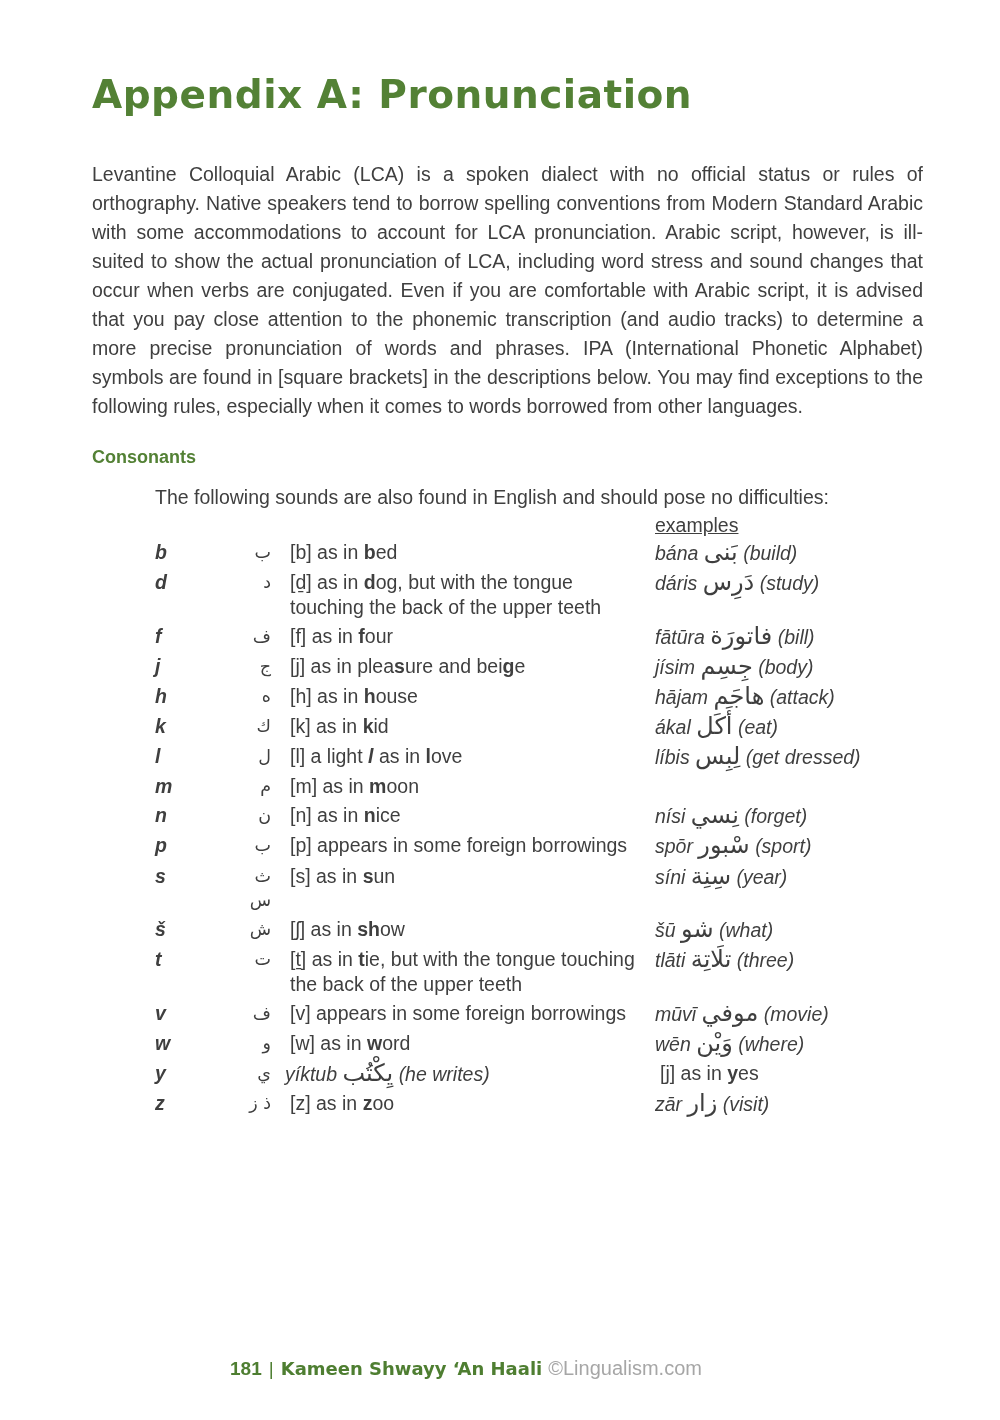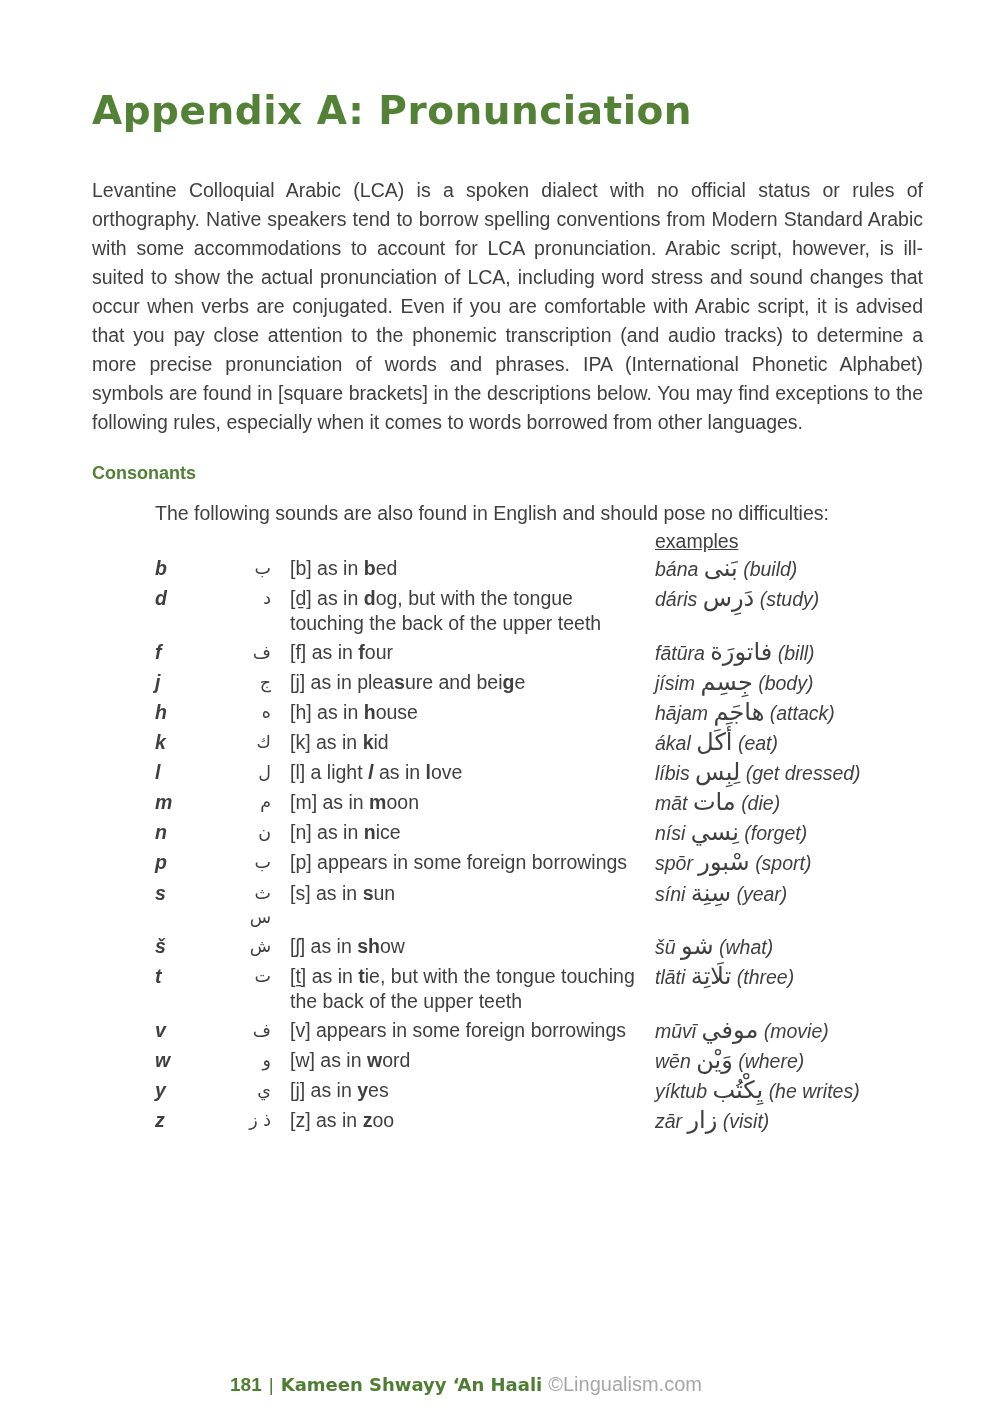--- a/index.html
+++ b/index.html
@@ -2,21 +2,21 @@
 <html><head>
 <meta charset="utf-8">
 <style>
   html,body { margin:0; padding:0; background:#ffffff; }
   body {
     width:1000px; height:1420px; position:relative;
     font-family:"Liberation Sans", sans-serif;
     color:#3f3f3f;
     overflow:hidden;
   }
-  .page { position:absolute; inset:0; padding:72px 77px 0 92px; box-sizing:border-box;margin-top:16px; }
+  .page { position:absolute; inset:0; padding:72px 77px 0 92px; box-sizing:border-box; }
 
   h1.page-title {
     font-family:"DejaVu Sans", sans-serif;
     color:#538135; font-size:39px; font-weight:bold;
     margin:0; letter-spacing:0.5px;
   }
   p.intro {
     font-size:19.5px; line-height:29px; text-align:justify;
     margin:43px 0 0 0;
   }
@@ -122,21 +122,20 @@
         <div class="trow">
           <div class="cell letter">l</div>
           <div class="cell arabic-cell">ل</div>
           <div class="cell desc"><span>[l] a light </span><span class="bi">l</span><span> as in </span><span class="b">l</span><span>ove</span></div>
           <div class="cell example"><span class="translit">líbis</span> <span class="ar">لِبِس</span> <span class="gloss">(get dressed)</span></div>
         </div>
         <div class="trow">
           <div class="cell letter">m</div>
           <div class="cell arabic-cell">م</div>
           <div class="cell desc"><span>[m] as in </span><span class="b">m</span><span>oon</span></div>
-          <div class="cell example"><span class="translit">māt</span> <span class="ar">مات</span> <span class="gloss">(die)</span></div>
         </div>
         <div class="trow">
           <div class="cell letter">n</div>
           <div class="cell arabic-cell">ن</div>
           <div class="cell desc"><span>[n] as in </span><span class="b">n</span><span>ice</span></div>
           <div class="cell example"><span class="translit">nísi</span> <span class="ar">نِسي</span> <span class="gloss">(forget)</span></div>
         </div>
         <div class="trow">
           <div class="cell letter">p</div>
           <div class="cell arabic-cell">ب</div>
@@ -170,22 +169,22 @@
         </div>
         <div class="trow">
           <div class="cell letter">w</div>
           <div class="cell arabic-cell">و</div>
           <div class="cell desc"><span>[w] as in </span><span class="b">w</span><span>ord</span></div>
           <div class="cell example"><span class="translit">wēn</span> <span class="ar">وَيْن</span> <span class="gloss">(where)</span></div>
         </div>
         <div class="trow">
           <div class="cell letter">y</div>
           <div class="cell arabic-cell">ي</div>
+          <div class="cell example"><span class="translit">yíktub</span> <span class="ar">يِكْتُب</span> <span class="gloss">(he writes)</span></div>
           <div class="cell desc"><span>[j] as in </span><span class="b">y</span><span>es</span></div>
-          <div class="cell example"><span class="translit">yíktub</span> <span class="ar">يِكْتُب</span> <span class="gloss">(he writes)</span></div>
         </div>
         <div class="trow">
           <div class="cell letter">z</div>
           <div class="cell arabic-cell">ذ ز</div>
           <div class="cell desc"><span>[z] as in </span><span class="b">z</span><span>oo</span></div>
           <div class="cell example"><span class="translit">zār</span> <span class="ar">زار</span> <span class="gloss">(visit)</span></div>
         </div>
       </div>
   </div>
 

